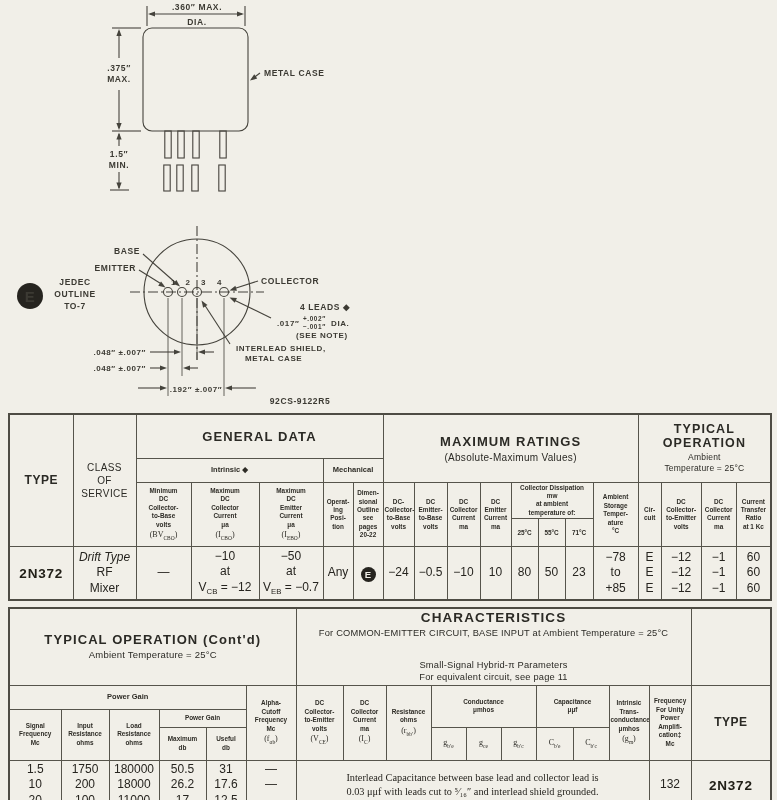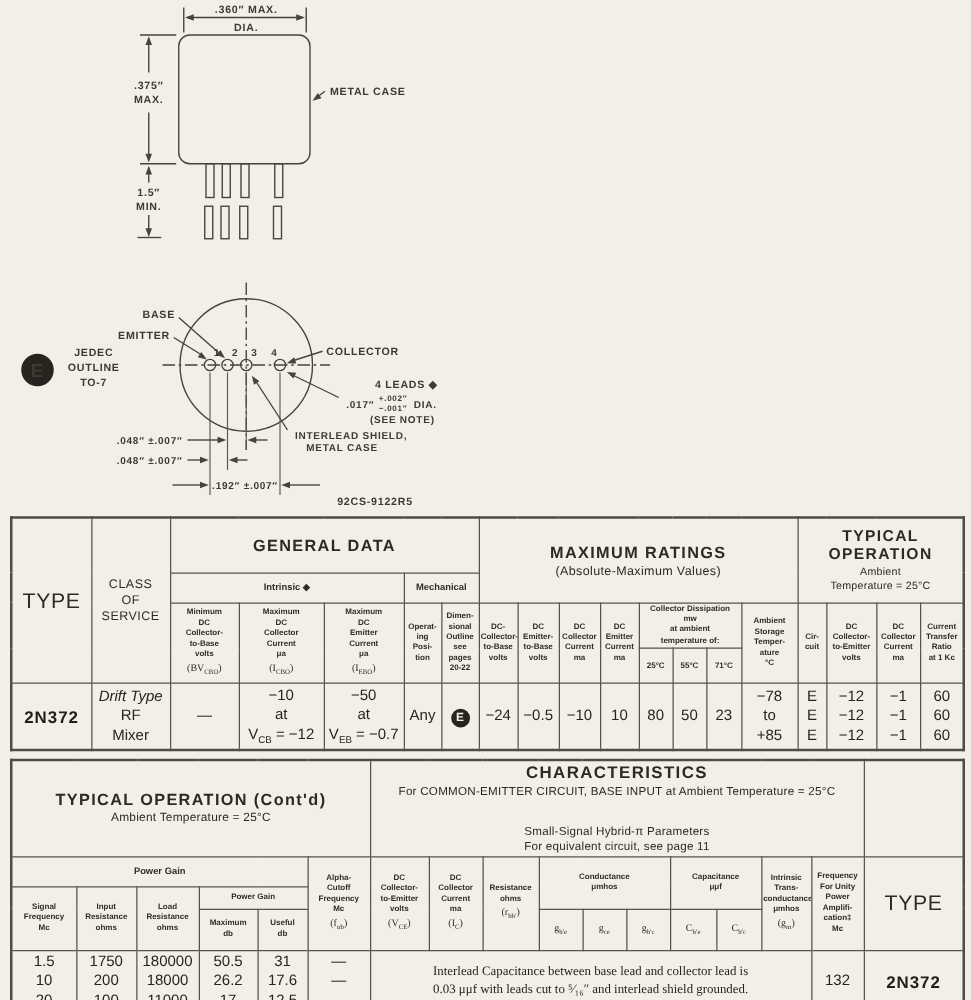--- a/index.html
+++ b/index.html
@@ -10,21 +10,21 @@
   .ln{stroke:#45433c;fill:none;stroke-width:1.1}
   .thin{stroke:#56544c;stroke-width:.9}
   .ah{fill:#45433c;stroke:none}
   table.dt{position:absolute;left:8px;border-collapse:collapse;table-layout:fixed;background:#f1efe8;border:2px solid #4e4c44}
   .dt td{border:1px solid #56544b;text-align:center;vertical-align:middle;overflow:hidden;padding:1px}
   .pre{white-space:pre-line}
   .h6{font-weight:bold;font-size:6.4px;line-height:1.32;color:#2e2c26}
   .h7{font-weight:bold;font-size:7.5px;line-height:1.3;color:#2e2c26}
   .sym{font-family:"Liberation Serif",serif;font-weight:normal;font-size:8px;margin-top:1px}
   .sym sub{font-size:.68em}
-  .bigh{font-weight:normal;font-size:17px;letter-spacing:.5px;line-height:1.25}
+  .bigh{font-weight:bold;font-size:12px;letter-spacing:.5px;line-height:1.25}
   .medh{font-weight:normal;font-size:10px;letter-spacing:.4px;line-height:1.3}
   .title1{font-weight:bold;font-size:13px;letter-spacing:1.1px}
   .subt{font-size:10px;letter-spacing:.3px;margin-top:3px}
   .subt2{font-size:8.5px;letter-spacing:.2px;line-height:1.35;margin-top:2px}
   .ser{font-family:Liberation Sans, sans-serif;font-size:12px;line-height:1.3;color:#26241f}
   .ital{font-style:italic}
   .typecell{font-weight:bold;font-size:13.5px;letter-spacing:.8px;color:#222018}
   .badge{display:inline-flex;align-items:center;justify-content:center;width:15px;height:15px;border-radius:50%;background:#26241f;color:#f1efe8;font-weight:bold;font-size:9.5px}
   sub{font-size:.65em}
   .notecell{text-align:center;padding:2px 6px !important}

